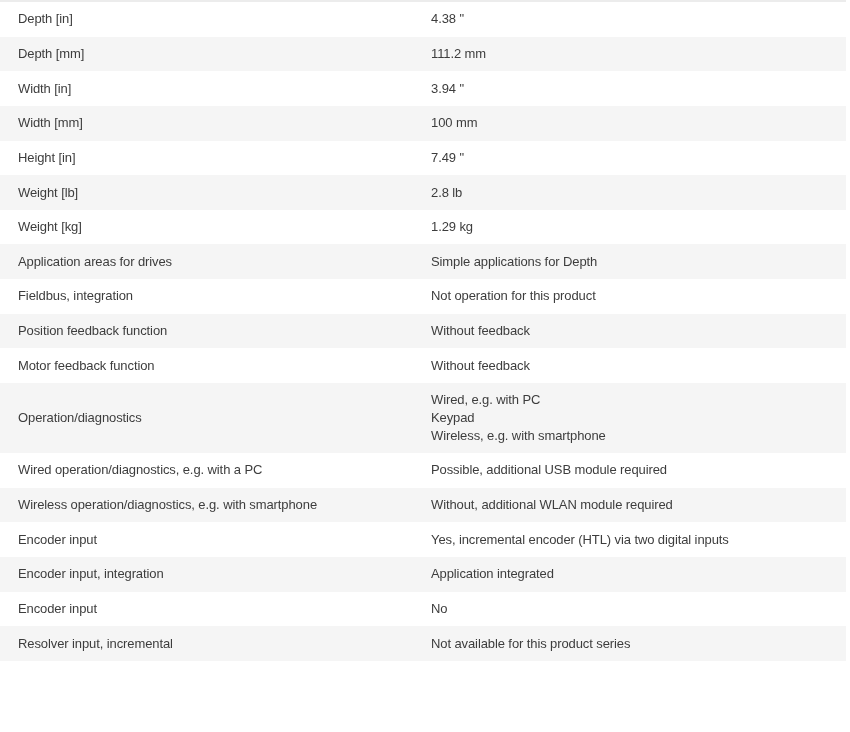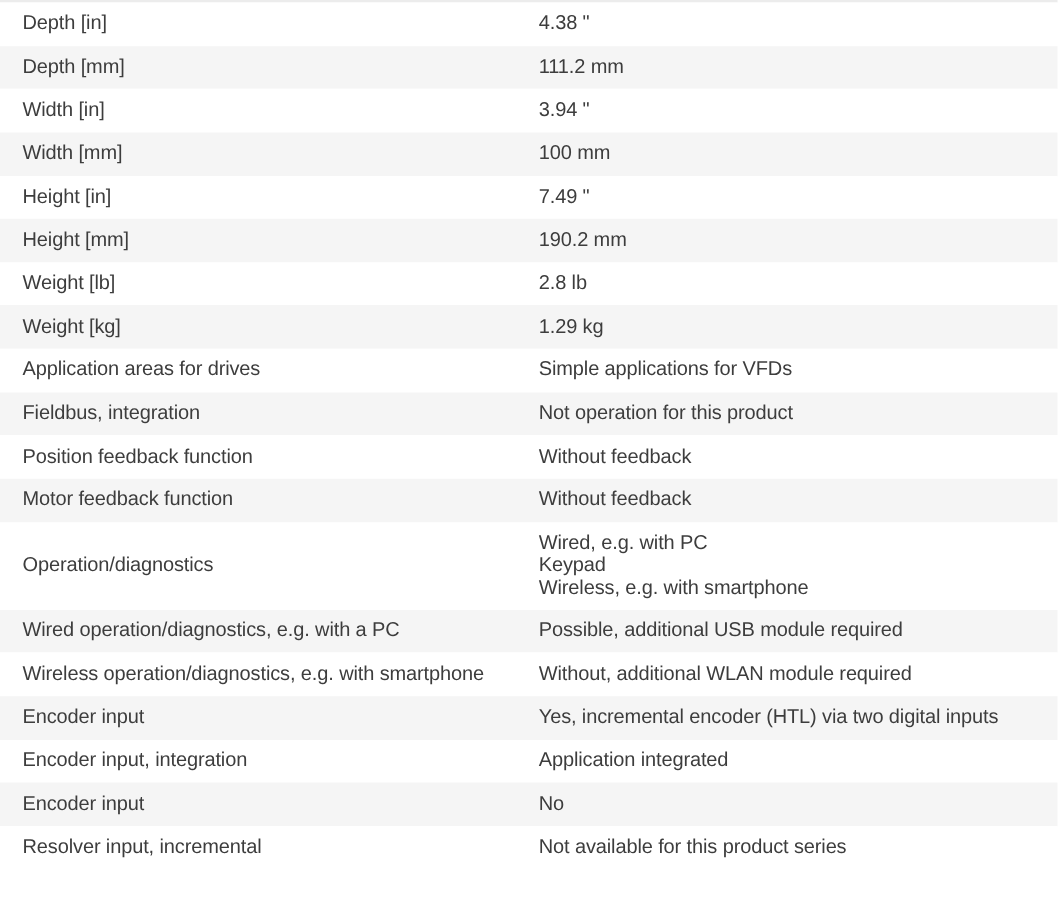--- a/index.html
+++ b/index.html
@@ -24,21 +24,21 @@
     display: flex;
     align-items: center;
     min-height: 34.65px;
     padding: 8px 0;
     background: var(--row-bg);
   }
   .spec-row:nth-child(even) {
     background: var(--row-alt-bg);
   }
   .cell {
-    font-size: 16px;
+    font-size: 13px;
     line-height: 18px;
     color: var(--text-color);
     letter-spacing: -0.1px;
   }
   .cell.label {
     width: 431px;
     flex: 0 0 431px;
     padding-left: 18px;
     padding-right: 12px;
   }
@@ -80,45 +80,39 @@
       </div>
   </div>
 
   <div class="spec-row">
     <div class="cell label">Height [in]</div>
     <div class="cell value">
         <span class="value-line">7.49 "</span>
       </div>
   </div>
 
-  <div class="spec-row">
-    <div class="cell label">Height [mm]</div>
-    <div class="cell value">
-        <span class="value-line">190.2 mm</span>
-      </div>
-  </div>
 
   <div class="spec-row">
     <div class="cell label">Weight [lb]</div>
     <div class="cell value">
         <span class="value-line">2.8 lb</span>
       </div>
   </div>
 
   <div class="spec-row">
     <div class="cell label">Weight [kg]</div>
     <div class="cell value">
         <span class="value-line">1.29 kg</span>
       </div>
   </div>
 
   <div class="spec-row">
     <div class="cell label">Application areas for drives</div>
     <div class="cell value">
-        <span class="value-line">Simple applications for VFDs</span>
+        <span class="value-line">Simple applications for Depth</span>
       </div>
   </div>
 
 
   <div class="spec-row">
     <div class="cell label">Fieldbus, integration</div>
     <div class="cell value">
         <span class="value-line">Not operation for this product</span>
       </div>
   </div>

